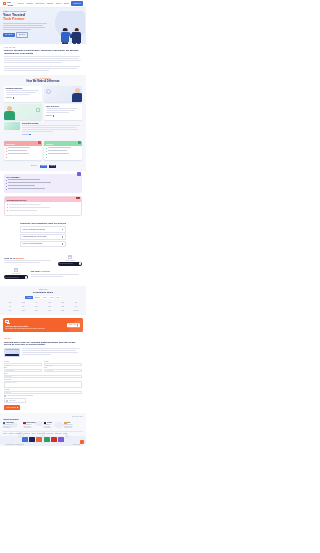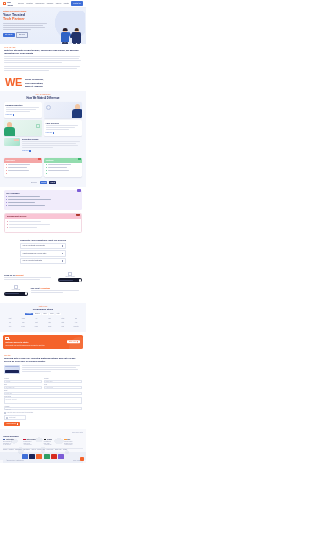--- a/index.html
+++ b/index.html
@@ -306,28 +306,20 @@
       <div class="ln l" style="width:96%"></div>
       <div class="ln l" style="width:99%"></div>
       <div class="ln l" style="width:74%"></div>
       <div style="height:1.5px"></div>
       <div class="ln l" style="width:97%"></div>
       <div class="ln l" style="width:93%"></div>
       <div class="ln l" style="width:58%"></div>
     </div>
   </div>
 
-  <div class="we-band">
-    <div class="we-word">WE</div>
-    <div class="we-list">
-      <div class="we-item">Solve Problems,</div>
-      <div class="we-item">Fuel Innovation,</div>
-      <div class="we-item">Make It Happen.</div>
-    </div>
-  </div>
 
   <div class="sec alt">
     <div class="eyebrow center">Why Choose Us</div>
     <div class="h-mid center" style="margin-top:.6px">How We Make A Difference</div>
 
     <div class="diff-grid">
       <div class="diff-card">
         <div class="h-sm">Domain Expertise</div>
         <div style="margin-top:.8px">
           <div class="ln l" style="width:95%"></div>

